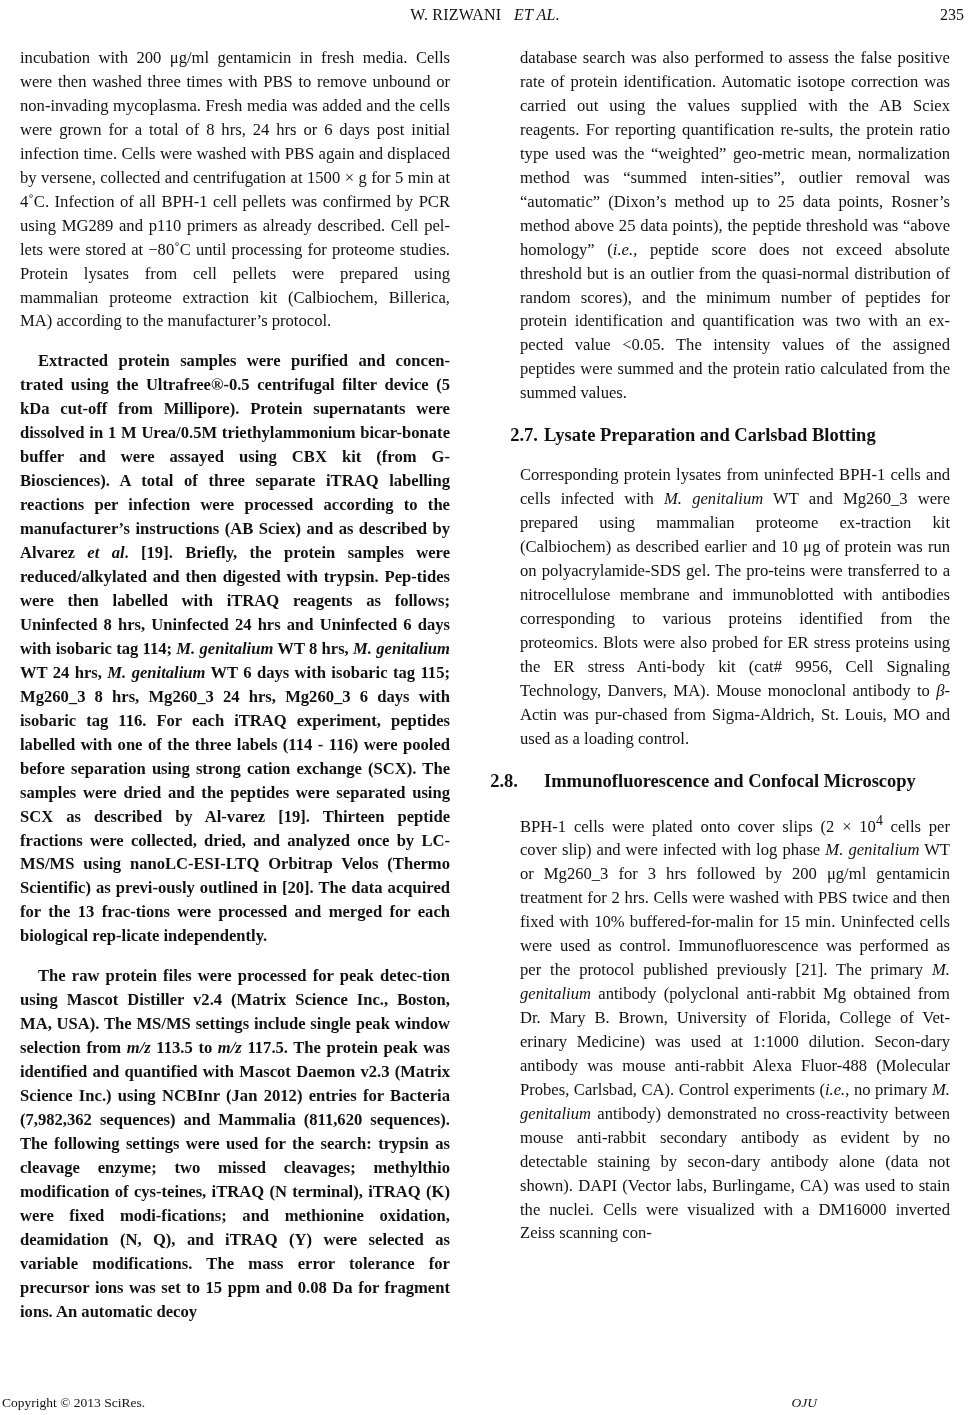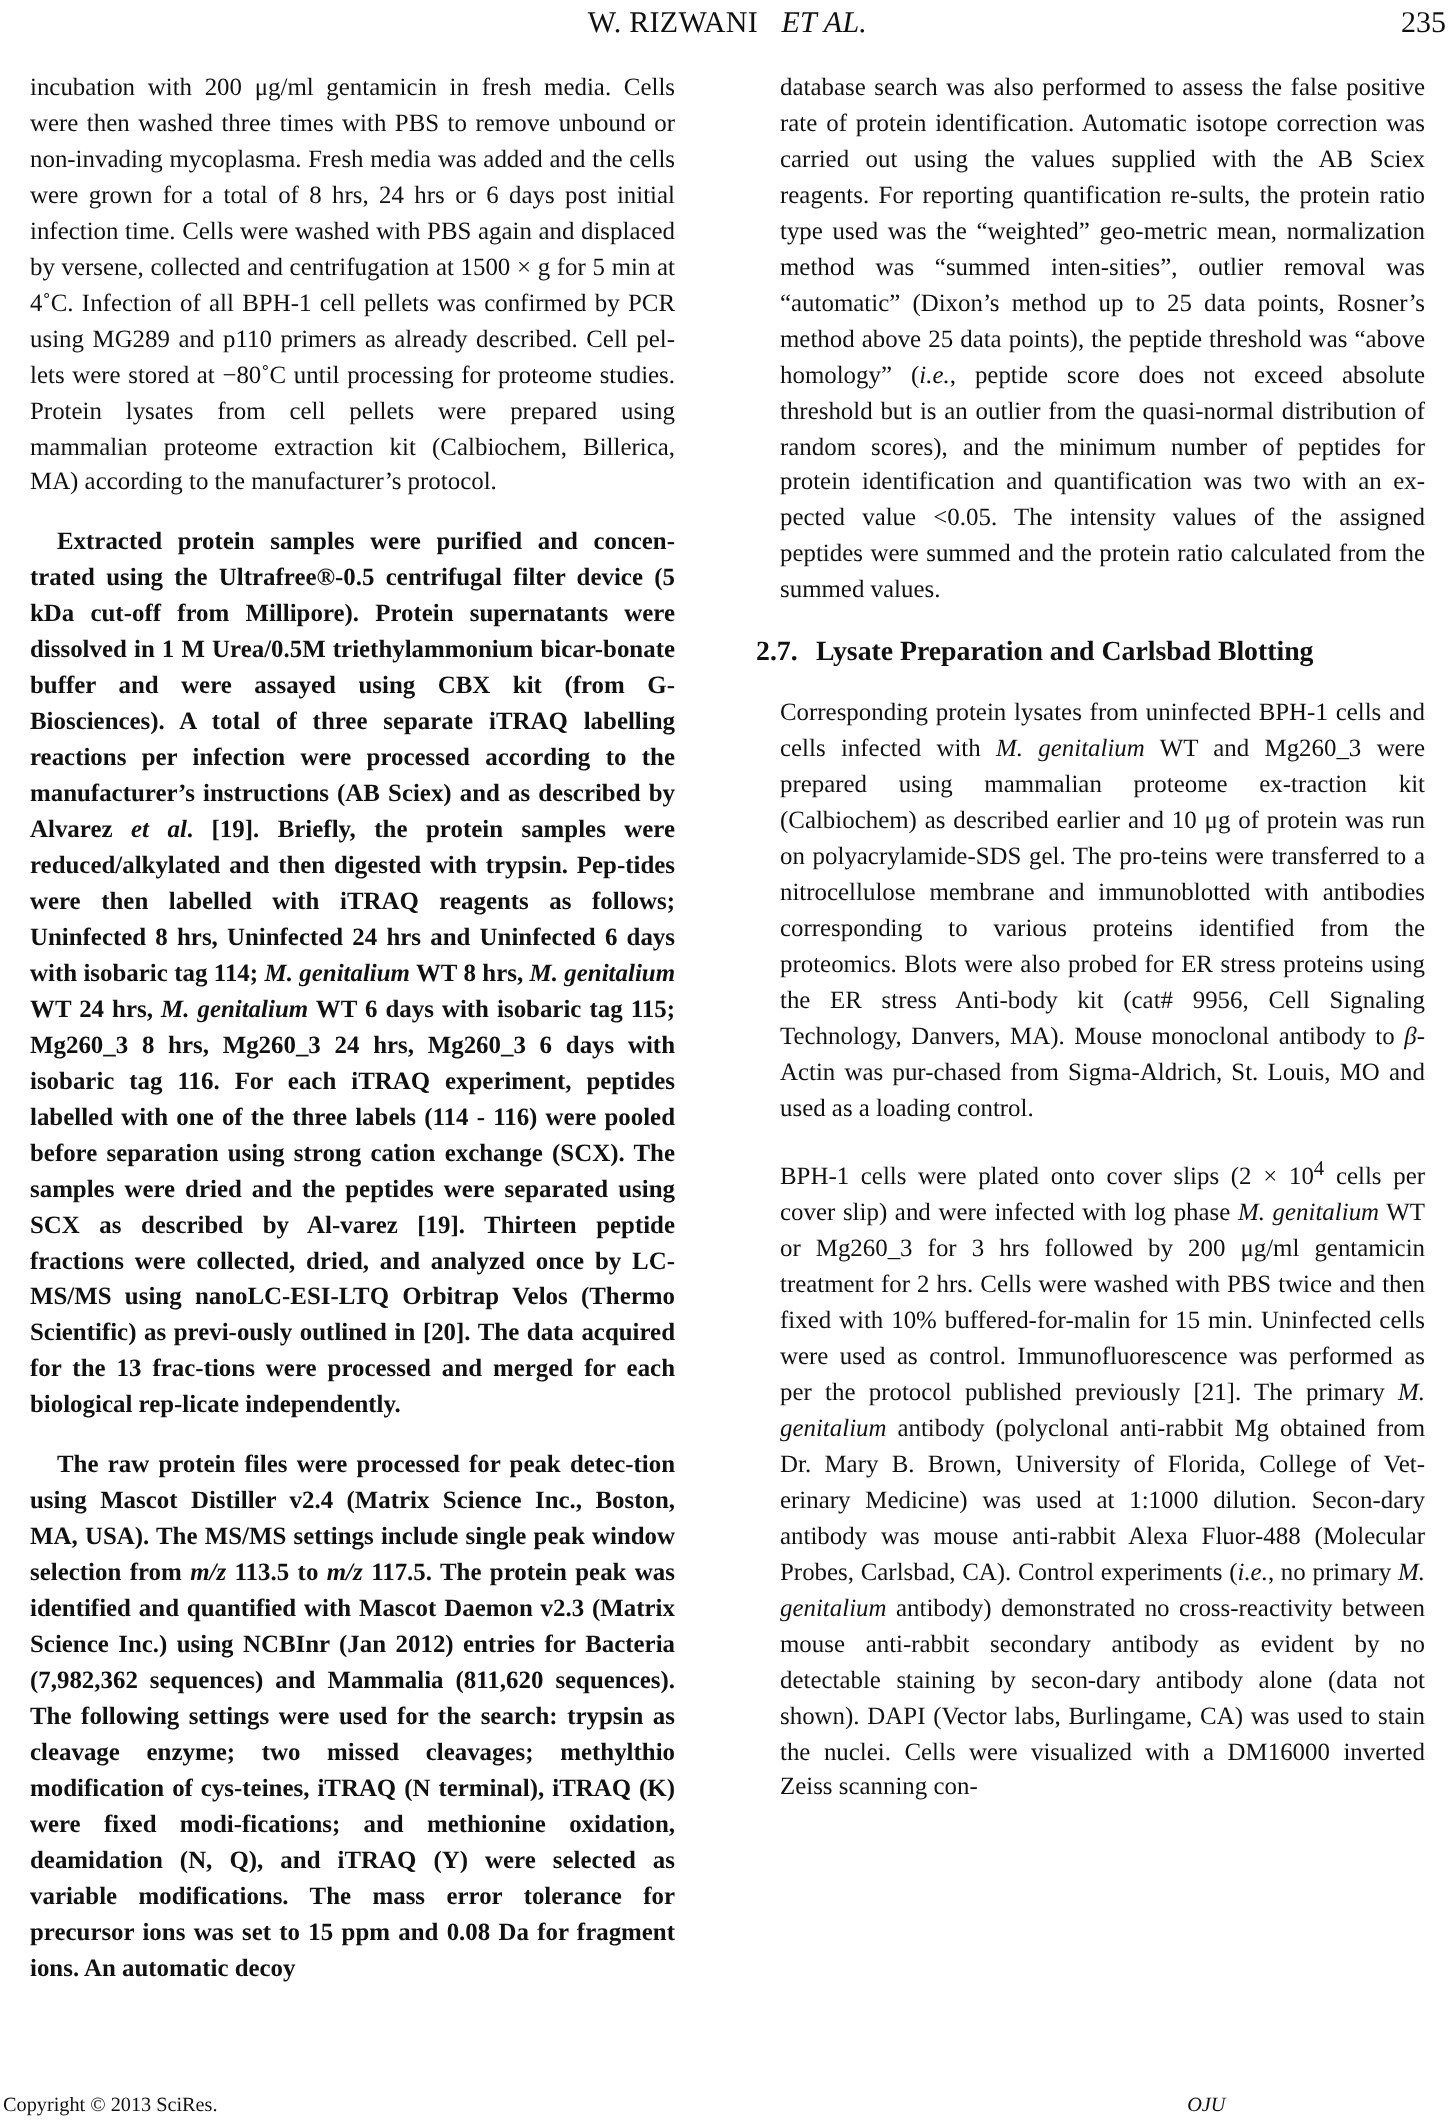--- a/index.html
+++ b/index.html
@@ -3,21 +3,21 @@
 <meta charset="utf-8">
 <style>
   html, body { margin: 0; padding: 0; background: #ffffff; }
   body {
     width: 970px; height: 1415px; position: relative; overflow: hidden;
     font-family: "Liberation Serif", "DejaVu Serif", serif;
     color: #111111;
   }
   .running-head {
     position: absolute; top: 2px; left: 0; width: 970px; height: 26px;
-    font-size: 20px; line-height: 26px;
+    font-size: 16px; line-height: 26px;
   }
   .running-head .authors {
     position: absolute; left: 0; right: 0; text-align: center; letter-spacing: 0.2px;
   }
   .running-head .authors i { font-style: italic; }
   .running-head .page-num { position: absolute; right: 6px; top: 0; }
 
   .col {
     position: absolute; top: 30px; width: 462px;
     font-size: 16.6px; line-height: 23.95px;
@@ -27,21 +27,21 @@
   .col-right { left: 504px; }
   .col p { margin: 16px; }
   .col p.indent { text-indent: 18px; margin-top: 8px; font-weight: bold; }
   .col i { font-style: italic; }
 
   h3.section-heading {
     font-family: "Liberation Serif", "DejaVu Serif", serif;
     font-weight: bold; font-size: 18.5px; line-height: 24px;
     margin: 18px 0 10px 0; text-align: left;
   }
-  h3.section-heading .num { display: inline-block; width: 40px; }
+  h3.section-heading .num { display: inline-block; width: 40px; text-align: center; }
   h3.two-line { padding-left: 40px; text-indent: -40px; }
 
   .footer {
     position: absolute; top: 1393px; left: 0; width: 821px; height: 20px;
     font-size: 13.5px; line-height: 20px;
   }
   .footer .copyright { position: absolute; left: 2px; }
   .footer .journal { position: absolute; right: 4px; font-weight: normal; font-style: italic; }
 </style>
 </head>
@@ -60,19 +60,20 @@
   <p class="indent"><span>Extracted protein samples were purified and concen-trated using the Ultrafree®-0.5 centrifugal filter device (5 kDa cut-off from Millipore). Protein supernatants were dissolved in 1 M Urea/0.5M triethylammonium bicar-bonate buffer and were assayed using CBX kit (from G-Biosciences). A total of three separate iTRAQ labelling reactions per infection were processed according to the manufacturer’s instructions (AB Sciex) and as described by Alvarez </span><i>et al</i><span>. [19]. Briefly, the protein samples were reduced/alkylated and then digested with trypsin. Pep-tides were then labelled with iTRAQ reagents as follows; Uninfected 8 hrs, Uninfected 24 hrs and Uninfected 6 days with isobaric tag 114; </span><i>M. genitalium</i><span> WT 8 hrs, </span><i>M. genitalium</i><span> WT 24 hrs, </span><i>M. genitalium</i><span> WT 6 days with isobaric tag 115; Mg260_3 8 hrs, Mg260_3 24 hrs, Mg260_3 6 days with isobaric tag 116. For each iTRAQ experiment, peptides labelled with one of the three labels (114 - 116) were pooled before separation using strong cation exchange (SCX). The samples were dried and the peptides were separated using SCX as described by Al-varez [19]. Thirteen peptide fractions were collected, dried, and analyzed once by LC-MS/MS using nanoLC-ESI-LTQ Orbitrap Velos (Thermo Scientific) as previ-ously outlined in [20]. The data acquired for the 13 frac-tions were processed and merged for each biological rep-licate independently.</span></p>
   <p class="indent"><span>The raw protein files were processed for peak detec-tion using Mascot Distiller v2.4 (Matrix Science Inc., Boston, MA, USA). The MS/MS settings include single peak window selection from </span><i>m/z</i><span> 113.5 to </span><i>m/z</i><span> 117.5. The protein peak was identified and quantified with Mascot Daemon v2.3 (Matrix Science Inc.) using NCBInr (Jan 2012) entries for Bacteria (7,982,362 sequences) and Mammalia (811,620 sequences). The following settings were used for the search: trypsin as cleavage enzyme; two missed cleavages; methylthio modification of cys-teines, iTRAQ (N terminal), iTRAQ (K) were fixed modi-fications; and methionine oxidation, deamidation (N, Q), and iTRAQ (Y) were selected as variable modifications. The mass error tolerance for precursor ions was set to 15 ppm and 0.08 Da for fragment ions. An automatic decoy</span></p>
 </div>
 
 <div class="col col-right">
   <p><span>database search was also performed to assess the false positive rate of protein identification. Automatic isotope correction was carried out using the values supplied with the AB Sciex reagents. For reporting quantification re-sults, the protein ratio type used was the “weighted” geo-metric mean, normalization method was “summed inten-sities”, outlier removal was “automatic” (Dixon’s method up to 25 data points, Rosner’s method above 25 data points), the peptide threshold was “above homology” (</span><i>i.e.</i><span>, peptide score does not exceed absolute threshold but is an outlier from the quasi-normal distribution of random scores), and the minimum number of peptides for protein identification and quantification was two with an ex-pected value &lt;0.05. The intensity values of the assigned peptides were summed and the protein ratio calculated from the summed values.</span></p>
 
   <h3 class="section-heading"><span class="num">2.7.</span><span>Lysate Preparation and Carlsbad Blotting</span></h3>
   <p><span>Corresponding protein lysates from uninfected BPH-1 cells and cells infected with </span><i>M. genitalium</i><span> WT and Mg260_3 were prepared using mammalian proteome ex-traction kit (Calbiochem) as described earlier and 10 μg of protein was run on polyacrylamide-SDS gel. The pro-teins were transferred to a nitrocellulose membrane and immunoblotted with antibodies corresponding to various proteins identified from the proteomics. Blots were also probed for ER stress proteins using the ER stress Anti-body kit (cat# 9956, Cell Signaling Technology, Danvers, MA). Mouse monoclonal antibody to </span><i>β</i><span>-Actin was pur-chased from Sigma-Aldrich, St. Louis, MO and used as a loading control.</span></p>
 
+  <h3 class="section-heading two-line"><span class="num">2.8.</span><span>Immunofluorescence and Confocal Microscopy</span></h3>
   <p><span>BPH-1 cells were plated onto cover slips (2 × 10</span><sup>4</sup><span> cells per cover slip) and were infected with log phase </span><i>M. genitalium</i><span> WT or Mg260_3 for 3 hrs followed by 200 μg/ml gentamicin treatment for 2 hrs. Cells were washed with PBS twice and then fixed with 10% buffered-for-malin for 15 min. Uninfected cells were used as control. Immunofluorescence was performed as per the protocol published previously [21]. The primary </span><i>M. genitalium</i><span> antibody (polyclonal anti-rabbit Mg obtained from Dr. Mary B. Brown, University of Florida, College of Vet-erinary Medicine) was used at 1:1000 dilution. Secon-dary antibody was mouse anti-rabbit Alexa Fluor-488 (Molecular Probes, Carlsbad, CA). Control experiments (</span><i>i.e.</i><span>, no primary </span><i>M. genitalium</i><span> antibody) demonstrated no cross-reactivity between mouse anti-rabbit secondary antibody as evident by no detectable staining by secon-dary antibody alone (data not shown). DAPI (Vector labs, Burlingame, CA) was used to stain the nuclei. Cells were visualized with a DM16000 inverted Zeiss scanning con-</span></p>
 </div>
 
 <div class="footer">
   <span class="copyright">Copyright © 2013 SciRes.</span>
   <span class="journal">OJU</span>
 </div>
 
 </body></html>

